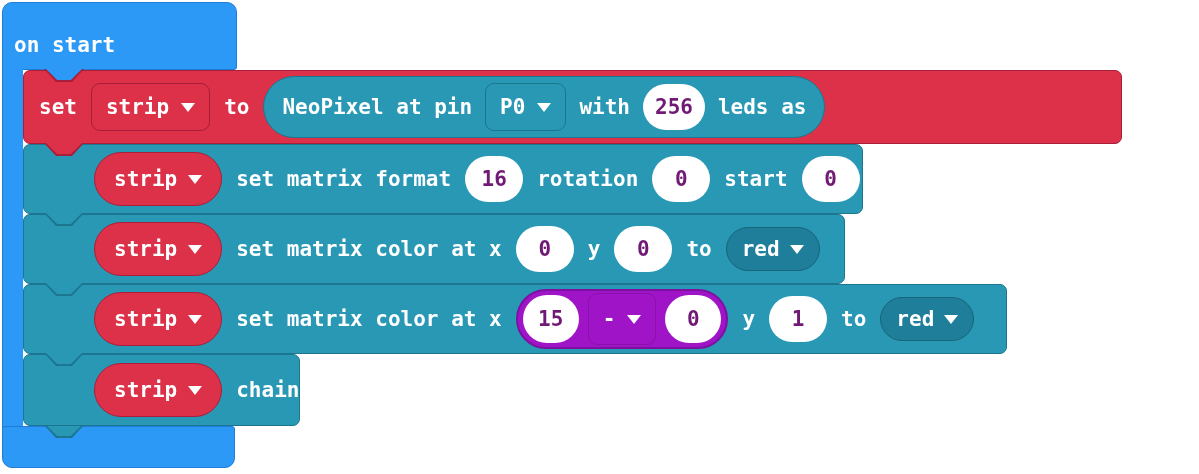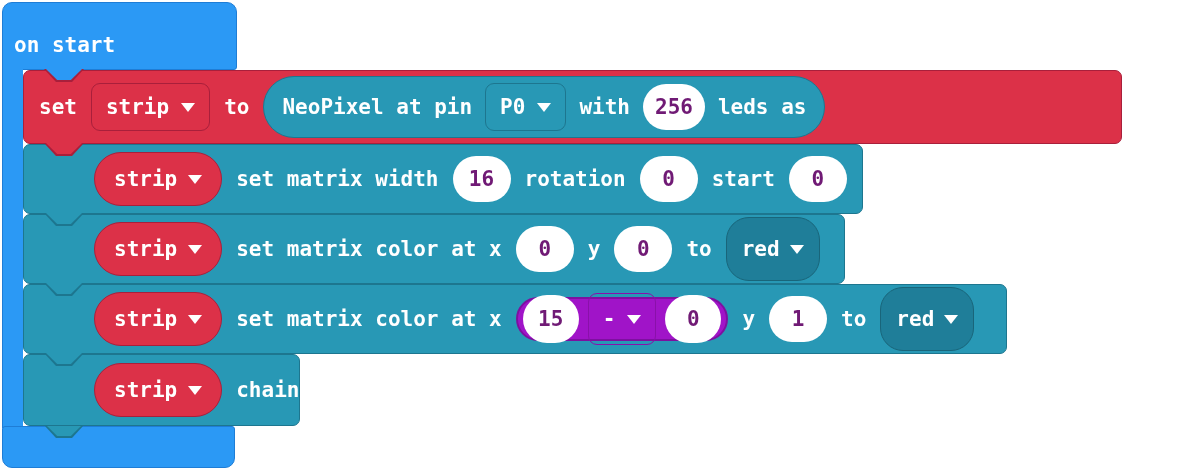--- a/index.html
+++ b/index.html
@@ -21,33 +21,33 @@
   .red-bg{background:#DC3148;border:1.5px solid #A91F3B;}
   .lbl{color:#fff;white-space:pre;}
   .num{color:#701a75;}
   
   .oval-white{background:#ffffff;border-radius:24px;height:46px;min-width:58px;
     display:flex;align-items:center;justify-content:center;padding:0 12px;box-sizing:border-box;}
   
   .pill-red{background:#DC3148;border:1.5px solid #A91F3B;border-radius:28px;height:54px;
     display:flex;align-items:center;justify-content:center;gap:11px;padding:0 19px;box-sizing:border-box;}
   
-  .pill-darkteal{background:#1F7E99;border:1.5px solid #19657A;border-radius:23px;height:64px;
+  .pill-darkteal{background:#1F7E99;border:1.5px solid #19657A;border-radius:23px;height:44px;
     display:flex;align-items:center;justify-content:center;gap:10px;padding:8px 15px;box-sizing:border-box;}
   
   .dd-box{border-radius:9px;display:flex;align-items:center;gap:12px;padding:0 14px;
     height:48px;box-sizing:border-box;color:#fff;}
   .dd-red{border:1.5px solid #A91F3B;}
   .dd-teal{border:1.5px solid #1D768F;}
   .dd-purple{border:1.5px solid #8A10AA;height:52px;}
   
   .neo-oval{background:#2898B5;border:1.5px solid #1D768F;border-radius:31px;height:62px;
     display:flex;align-items:center;gap:13px;padding:0 18px;box-sizing:border-box;}
   
-  .purple-block{background:#A014C8;border:2px solid #7D10A0;border-radius:30px;height:44px;
+  .purple-block{background:#A014C8;border:2px solid #7D10A0;border-radius:30px;height:60px;
     display:flex;align-items:center;gap:9px;padding:0 5px;box-sizing:border-box;}
   .purple-block .oval-white{height:48px;min-width:56px;}
   
   .tri{width:0;height:0;border-left:7px solid transparent;border-right:7px solid transparent;
     border-top:9px solid #ffffff;flex:none;}
   
   .notch{position:absolute;width:40px;height:13px;top:-2px;left:20px;pointer-events:none;}
   .notch::before{content:"";position:absolute;inset:0;background:var(--stroke);
     clip-path:polygon(0 0,100% 0,70% 100%,30% 100%);}
   .notch::after{content:"";position:absolute;left:2px;right:2px;top:0;bottom:2px;background:var(--fill);
@@ -87,21 +87,21 @@
       <span class="lbl">leds as</span>
     </span>
   </div>
 
   <div class="block teal-bg" style="left:23px;top:144px;width:840px;height:70px;padding-left:70px;gap:14px;">
     <span class="notch" style="--fill:#DC3148;--stroke:#A91F3B;"></span>
     <span class="pill-red">
       <span class="lbl">strip</span>
       <span class="tri"></span>
     </span>
-    <span class="lbl">set matrix width</span>
+    <span class="lbl">set matrix format</span>
     <span class="oval-white">
       <span class="num">16</span>
     </span>
     <span class="lbl">rotation</span>
     <span class="oval-white">
       <span class="num">0</span>
     </span>
     <span class="lbl">start</span>
     <span class="oval-white">
       <span class="num">0</span>

